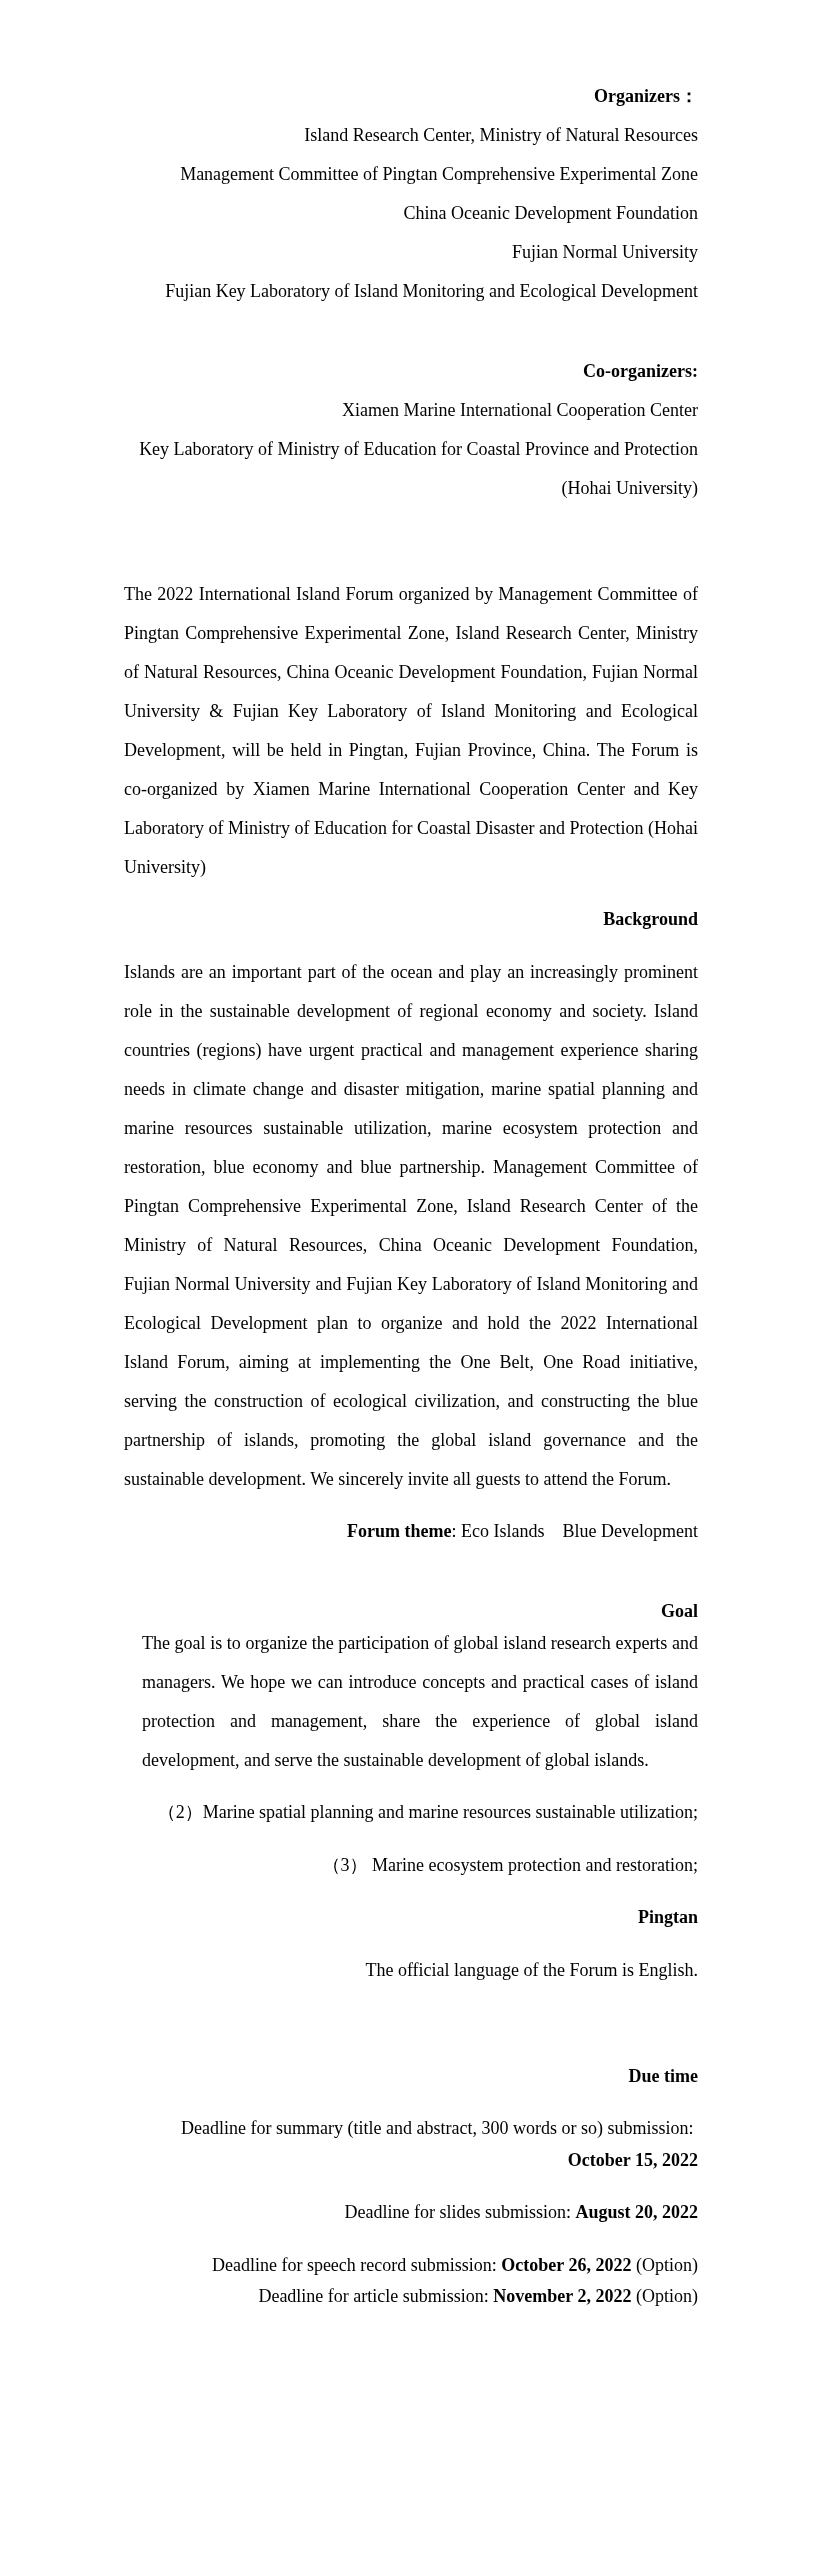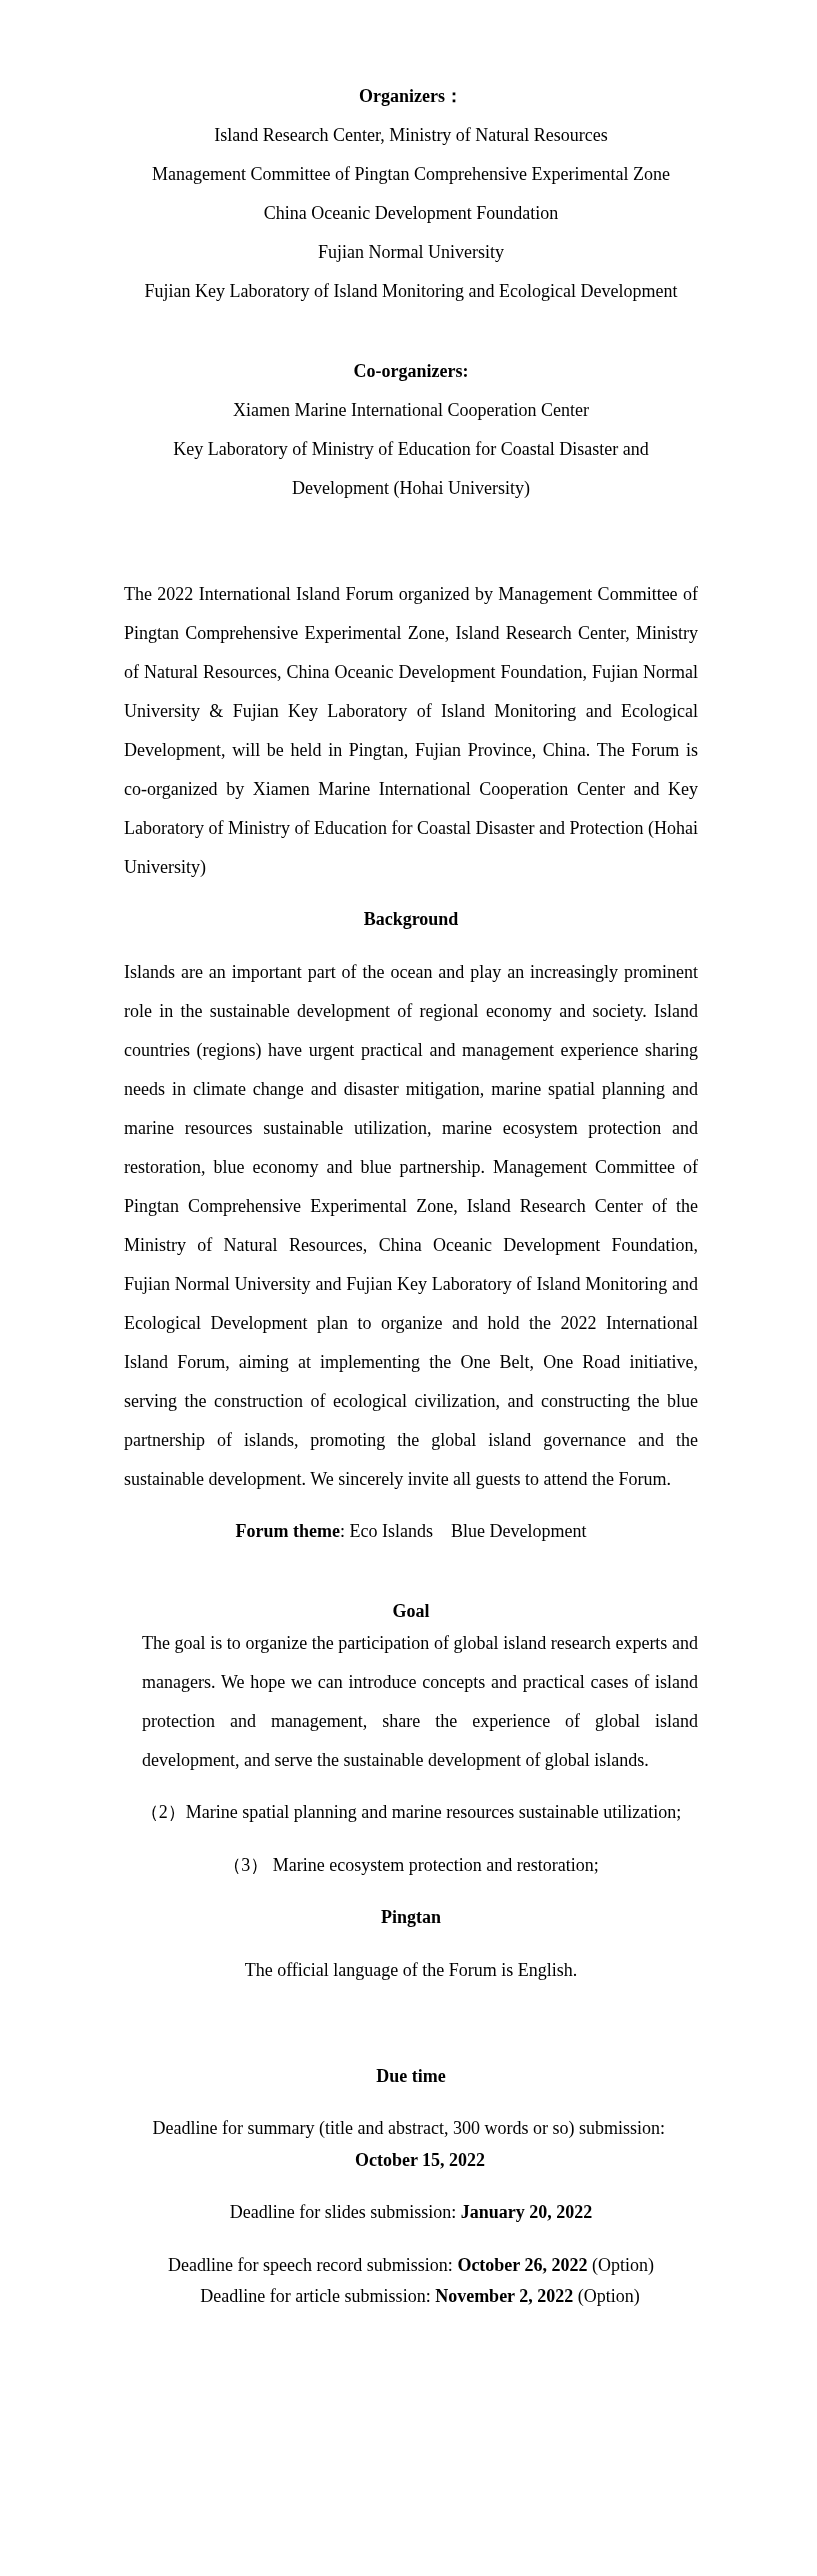--- a/index.html
+++ b/index.html
@@ -17,21 +17,21 @@
     left:124px;
     top:77px;
     width:574px;
     font-size:18px;
     color:#000;
   }
   .line{
     margin:0;
     line-height:39px;
     white-space:pre-wrap;
-    text-align:center;
+    text-align:right;
   }
   .line.j{
     white-space:normal;
     text-align:justify;
   }
   .b{font-weight:bold;}
   .gap-s{margin-top:13.4px;}
   .gap-m{margin-top:41px;}
   .gap-l{margin-top:67px;}
   .gap-t{margin-top:-7.2px;margin-left:18px;}
@@ -42,32 +42,32 @@
 <div class="page" style="background: rgb(255, 255, 255);">
   <div class="content" style="color: rgb(0, 0, 0);">
       <p class="line"><span class="b">Organizers：</span></p>
       <p class="line"><span>Island Research Center, Ministry of Natural Resources</span></p>
       <p class="line"><span>Management Committee of Pingtan Comprehensive Experimental Zone</span></p>
       <p class="line"><span>China Oceanic Development Foundation</span></p>
       <p class="line"><span>Fujian Normal University</span></p>
       <p class="line"><span>Fujian Key Laboratory of Island Monitoring and Ecological Development</span></p>
       <p class="line gap-m"><span class="b">Co-organizers:</span></p>
       <p class="line"><span>Xiamen Marine International Cooperation Center</span></p>
-      <p class="line"><span>Key Laboratory of Ministry of Education for Coastal Disaster and Development (Hohai University)</span></p>
+      <p class="line"><span>Key Laboratory of Ministry of Education for Coastal Province and Protection (Hohai University)</span></p>
       <p class="line j gap-l"><span>The 2022 International Island Forum organized by Management Committee of Pingtan Comprehensive Experimental Zone, Island Research Center, Ministry of Natural Resources, China Oceanic Development Foundation, Fujian Normal University &amp; Fujian Key Laboratory of Island Monitoring and Ecological Development, will be held in Pingtan, Fujian Province, China. The Forum is co-organized by Xiamen Marine International Cooperation Center and Key Laboratory of Ministry of Education for Coastal Disaster and Protection (Hohai University)</span></p>
       <p class="line gap-s"><span class="b">Background</span></p>
       <p class="line j gap-s"><span>Islands are an important part of the ocean and play an increasingly prominent role in the sustainable development of regional economy and society. Island countries (regions) have urgent practical and management experience sharing needs in climate change and disaster mitigation, marine spatial planning and marine resources sustainable utilization, marine ecosystem protection and restoration, blue economy and blue partnership. Management Committee of Pingtan Comprehensive Experimental Zone, Island Research Center of the Ministry of Natural Resources, China Oceanic Development Foundation, Fujian Normal University and Fujian Key Laboratory of Island Monitoring and Ecological Development plan to organize and hold the 2022 International Island Forum, aiming at implementing the One Belt, One Road initiative, serving the construction of ecological civilization, and constructing the blue partnership of islands, promoting the global island governance and the sustainable development. We sincerely invite all guests to attend the Forum.</span></p>
       <p class="line gap-s"><span class="b">Forum theme</span><span>: Eco Islands　Blue Development</span></p>
       <p class="line gap-m"><span class="b">Goal</span></p>
       <p class="line j gap-t"><span>The goal is to organize the participation of global island research experts and managers. We hope we can introduce concepts and practical cases of island protection and management, share the experience of global island development, and serve the sustainable development of global islands.</span></p>
       <p class="line gap-s"><span>（2）Marine spatial planning and marine resources sustainable utilization;</span></p>
       <p class="line gap-s"><span>（3） Marine ecosystem protection and restoration;</span></p>
       <p class="line gap-s"><span class="b">Pingtan</span></p>
       <p class="line gap-s"><span>The official language of the Forum is English.</span></p>
       <p class="line gap-l"><span class="b">Due time</span></p>
       <p class="line gap-s"><span>Deadline for summary (title and abstract, 300 words or so) submission: </span></p>
       <p class="line gap-t"><span class="b">October 15, 2022</span></p>
-      <p class="line gap-s"><span>Deadline for slides submission: </span><span class="b">January 20, 2022</span></p>
+      <p class="line gap-s"><span>Deadline for slides submission: </span><span class="b">August 20, 2022</span></p>
       <p class="line gap-s"><span>Deadline for speech record submission: </span><span class="b">October 26, 2022</span><span> (Option)</span></p>
       <p class="line gap-t"><span>Deadline for article submission: </span><span class="b">November 2, 2022</span><span> (Option)</span></p>
     </div>
 </div>
 
 
 </body></html>

